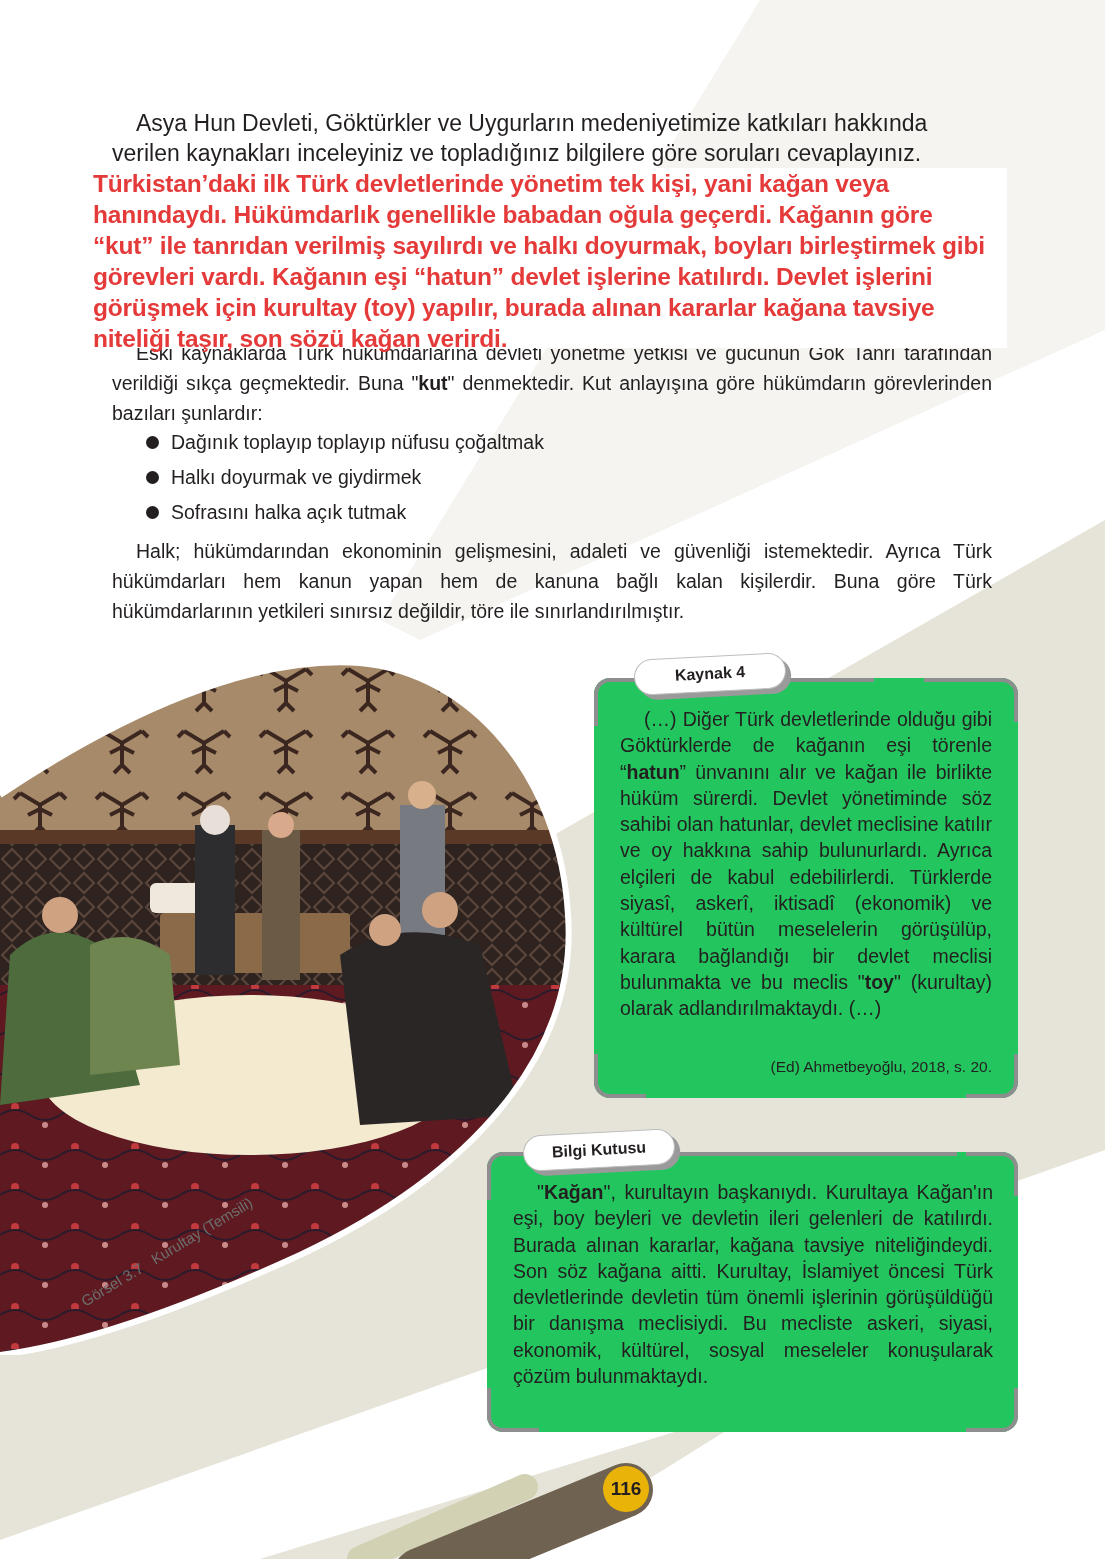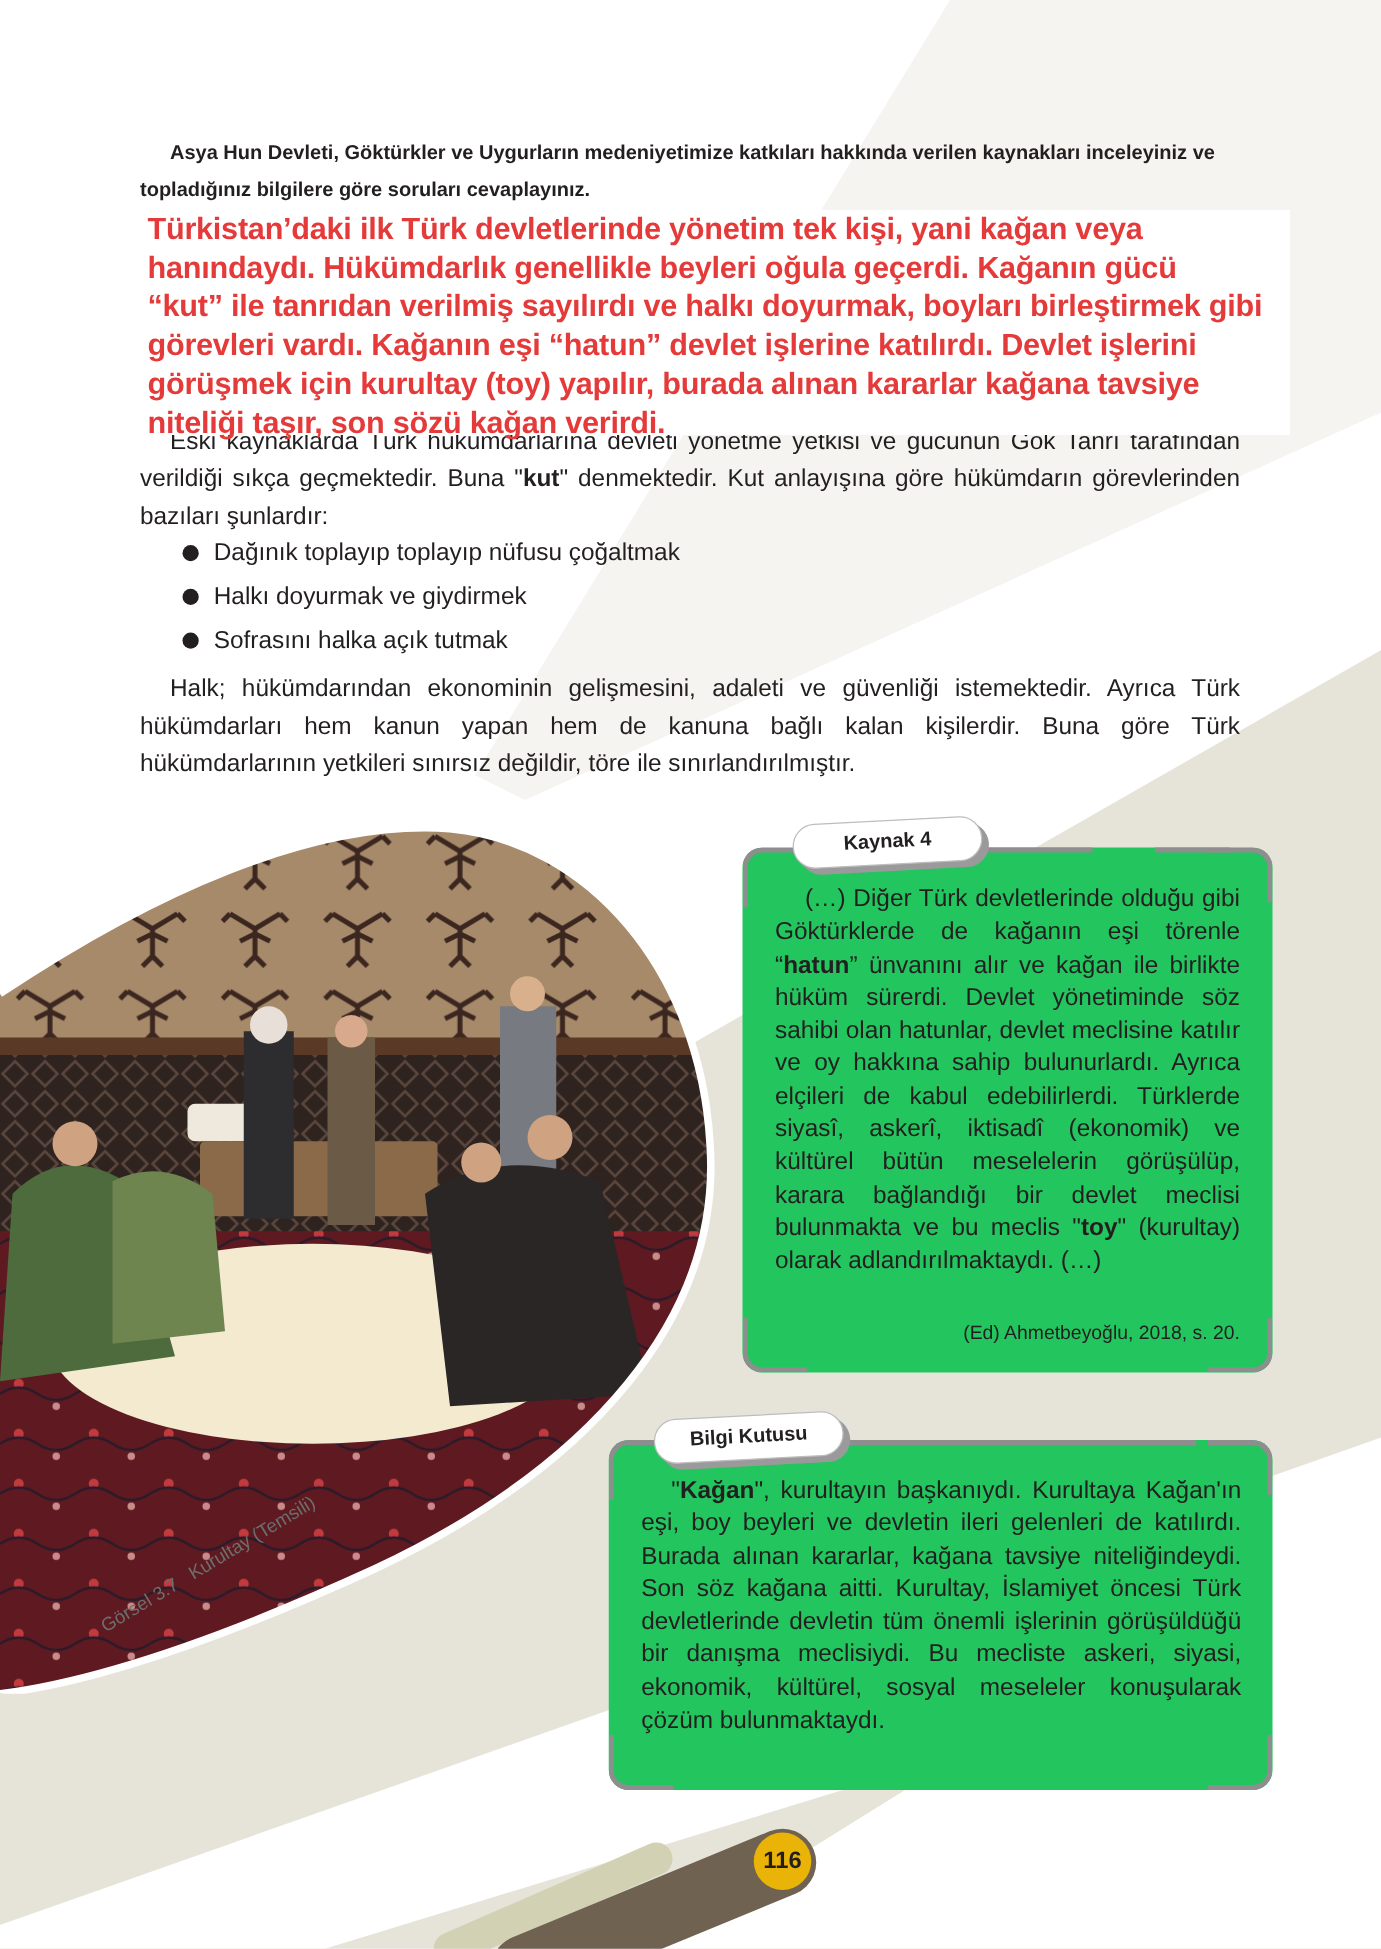--- a/index.html
+++ b/index.html
@@ -7,25 +7,25 @@
     width: 1105px; height: 1559px; position: relative; overflow: hidden;
     background: #ffffff;
     font-family: "Liberation Sans", sans-serif;
     color: #231f20;
   }
   .bg { position: absolute; inset: 0; z-index: 0; }
   .layer { position: absolute; z-index: 2; }
 
   .intro {
     left: 112px; top: 108px; width: 880px;
-    font-weight: bold; font-size: 16px; line-height: 30px;
+    font-weight: normal; font-size: 23px; line-height: 30px;
     text-indent: 24px;
   }
   .answer {
-    left: 112px; top: 168px; width: 920px; height: 180px;
+    left: 87px; top: 168px; width: 920px; height: 180px;
     background: #ffffff; z-index: 3;
   }
   .answer p {
     margin: 0; padding: 0 6px;
     color: #e53a3a; font-weight: bold; font-size: 24.5px; line-height: 31px;
     letter-spacing: -0.2px;
   }
   .body1 {
     left: 112px; top: 338px; width: 880px;
     font-size: 19.5px; line-height: 30px; text-align: justify;
@@ -91,21 +91,21 @@
 
   <line x1="360" y1="1559" x2="525" y2="1487" stroke="#d3d1b4" stroke-width="26" stroke-linecap="round"></line>
 
   <line x1="420" y1="1575" x2="626" y2="1490" stroke="#6f6251" stroke-width="54" stroke-linecap="round"></line>
 </svg>
 
 <div class="layer intro">Asya Hun Devleti, Göktürkler ve Uygurların medeniyetimize katkıları hakkında verilen kaynakları inceleyiniz ve topladığınız bilgilere göre soruları cevaplayınız.</div>
 
 <div class="layer answer">
   <p>Türkistan’daki ilk Türk devletlerinde yönetim tek kişi, yani kağan veya</p>
-  <p>hanındaydı. Hükümdarlık genellikle beyleri oğula geçerdi. Kağanın gücü</p>
+  <p>hanındaydı. Hükümdarlık genellikle babadan oğula geçerdi. Kağanın göre</p>
   <p>“kut” ile tanrıdan verilmiş sayılırdı ve halkı doyurmak, boyları birleştirmek gibi</p>
   <p>görevleri vardı. Kağanın eşi “hatun” devlet işlerine katılırdı. Devlet işlerini</p>
   <p>görüşmek için kurultay (toy) yapılır, burada alınan kararlar kağana tavsiye</p>
   <p>niteliği taşır, son sözü kağan verirdi.</p>
 </div>
 
 <div class="layer body1">
   <p><span>Eski kaynaklarda Türk hükümdarlarına devleti yönetme yetkisi ve gücünün Gök Tanrı tarafından verildiği sıkça geçmektedir. Buna "</span><b>kut</b><span>" denmektedir. Kut anlayışına göre hükümdarın görevlerinden bazıları şunlardır:</span></p>
 </div>
 

